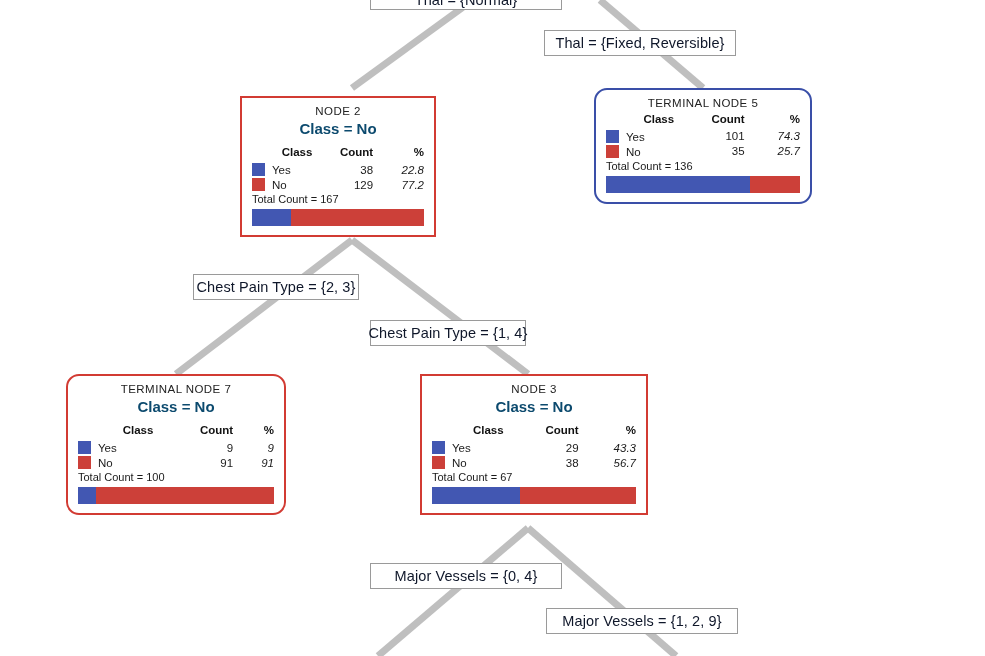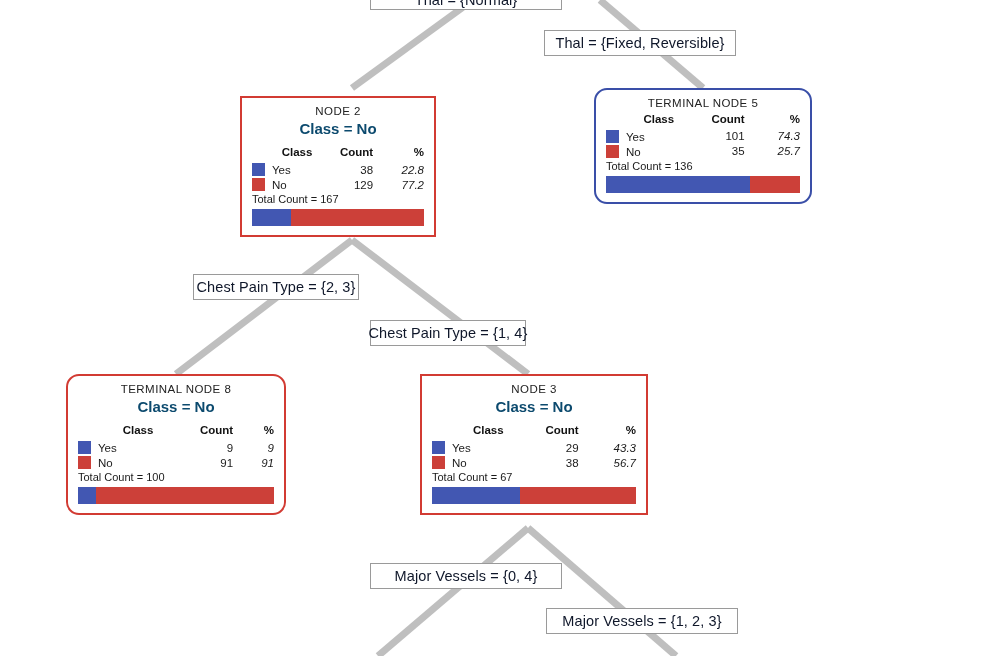--- a/index.html
+++ b/index.html
@@ -152,21 +152,21 @@
   <div class="edge-label clipped" style="left:370px; top:-16px; width:192px;">Thal = {Normal}</div>
 
   <div class="edge-label" style="left:544px; top:30px; width:192px;">Thal = {Fixed, Reversible}</div>
 
   <div class="edge-label" style="left:193px; top:274px; width:166px;">Chest Pain Type = {2, 3}</div>
 
   <div class="edge-label" style="left:370px; top:320px; width:156px;">Chest Pain Type = {1, 4}</div>
 
   <div class="edge-label" style="left:370px; top:563px; width:192px;">Major Vessels = {0, 4}</div>
 
-  <div class="edge-label" style="left:546px; top:608px; width:192px;">Major Vessels = {1, 2, 3}</div>
+  <div class="edge-label" style="left:546px; top:608px; width:192px;">Major Vessels = {1, 2, 9}</div>
 
   <div class="node red" style="left:240px; top:96px; width:196px;">
     <div class="node-title">NODE 2</div>
     <div class="node-class">Class = No</div>
     <table class="node-table">
       <thead>
         <tr>
           <th class="c-class">Class</th>
           <th class="c-count">Count</th>
           <th class="c-pct">%</th>
@@ -224,21 +224,21 @@
       </tbody>
     </table>
     <div class="total-count">Total Count = 136</div>
     <div class="stackbar">
       <div class="seg-blue" style="width: 74.3%;"></div>
       <div class="seg-red" style="width: 25.7%;"></div>
     </div>
   </div>
 
   <div class="node red terminal" style="left:66px; top:374px; width:220px;">
-    <div class="node-title">TERMINAL NODE 8</div>
+    <div class="node-title">TERMINAL NODE 7</div>
     <div class="node-class">Class = No</div>
     <table class="node-table">
       <thead>
         <tr>
           <th class="c-class">Class</th>
           <th class="c-count">Count</th>
           <th class="c-pct">%</th>
         </tr>
       </thead>
       <tbody>

